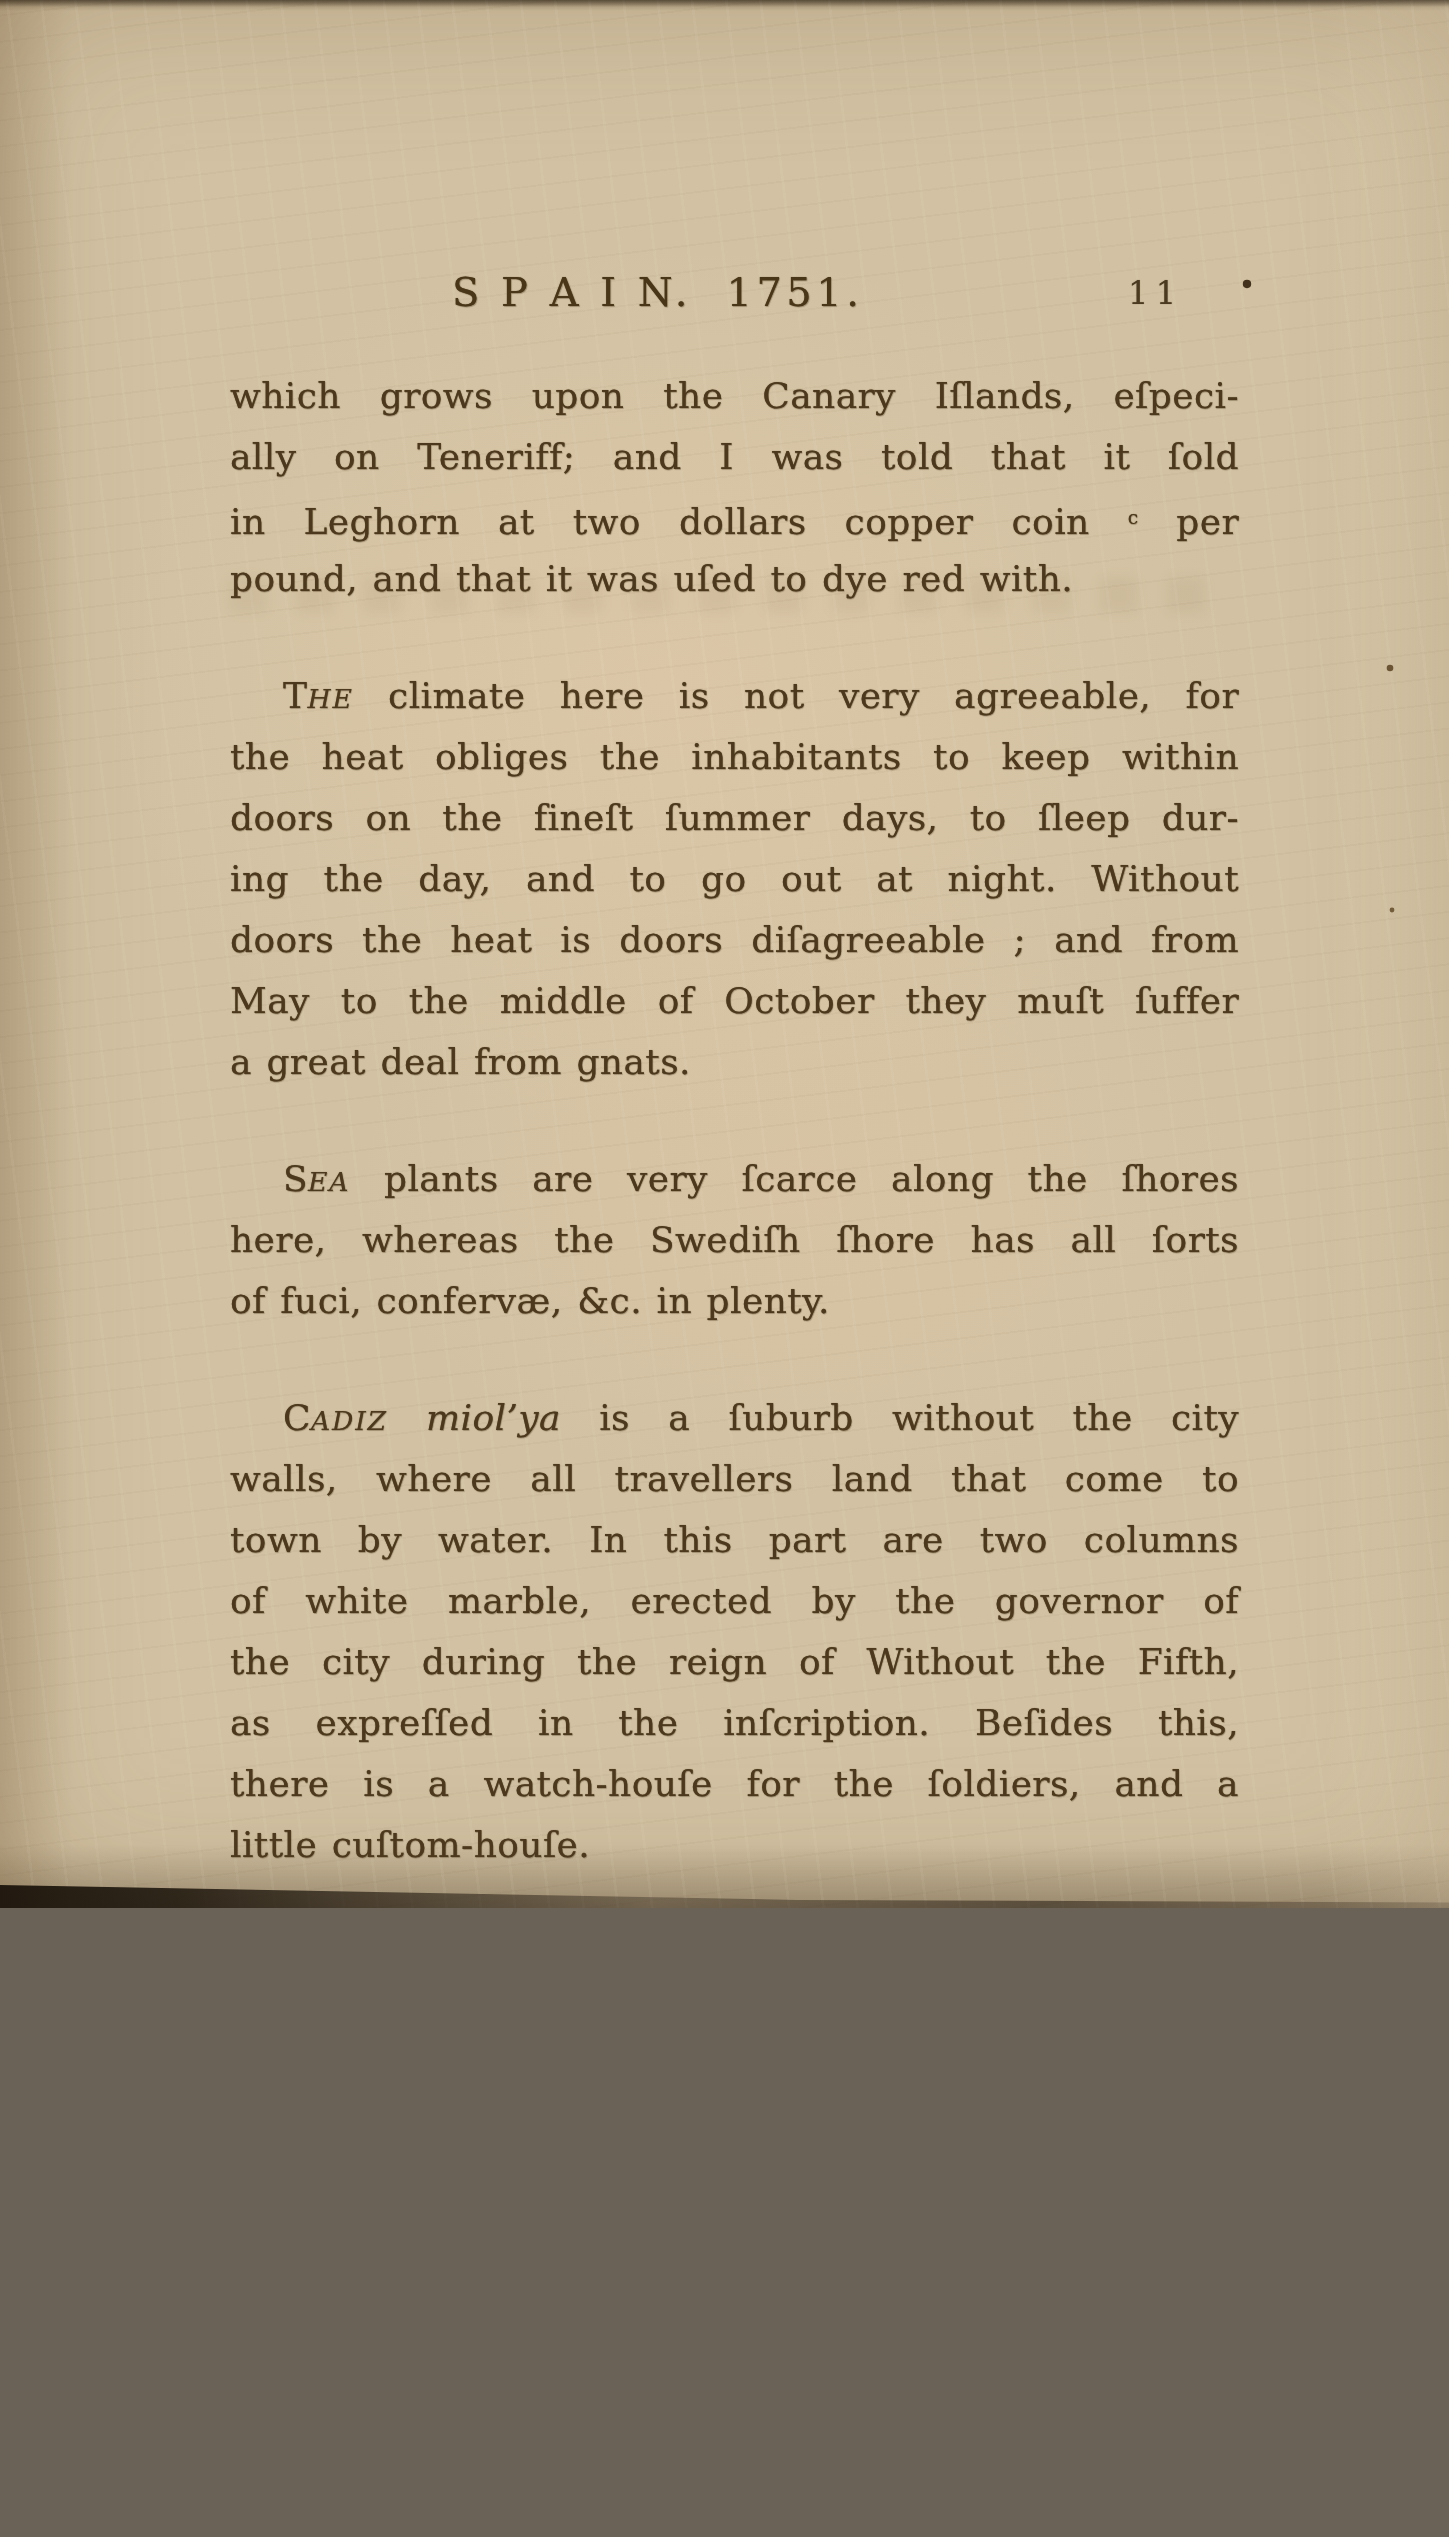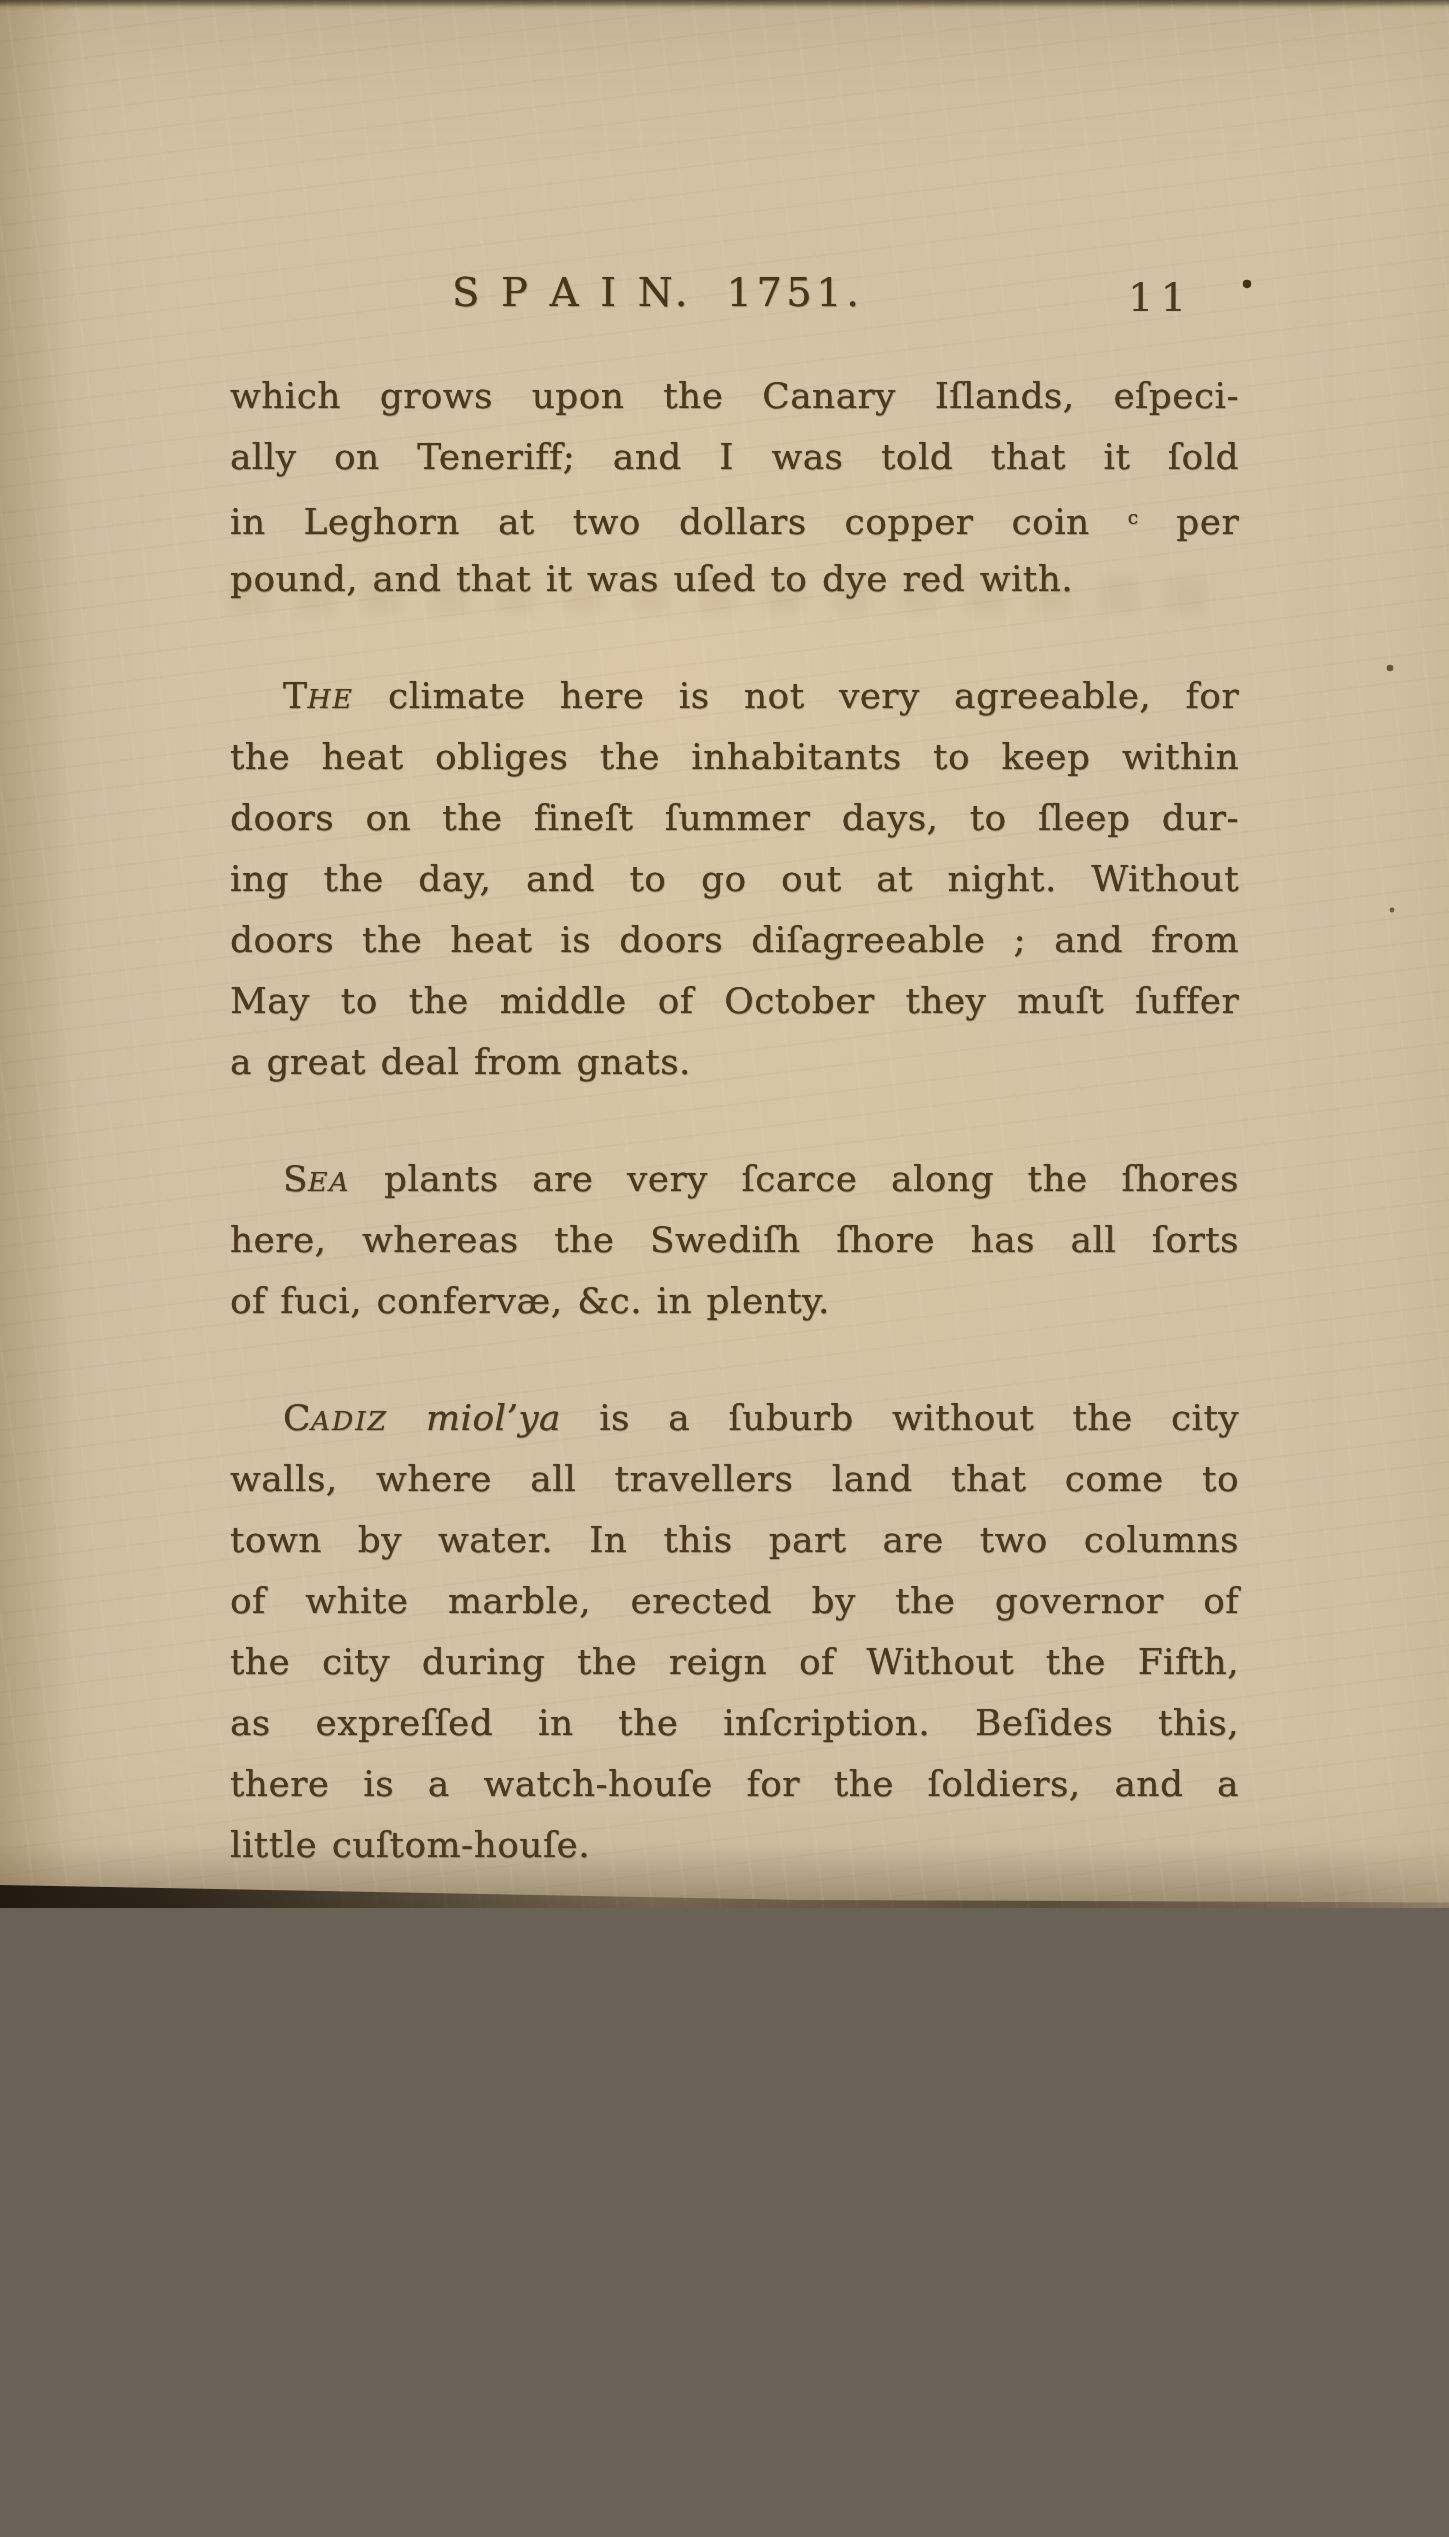--- a/index.html
+++ b/index.html
@@ -30,21 +30,21 @@
 
   .running-head{position:absolute;top:269px;left:0;width:100%;height:54px;}
   .head-title{
     position:absolute;left:452px;top:0;
     font-size:40px;letter-spacing:4.5px;color:#493618;
     text-shadow:0 0 0.9px rgba(73,54,24,0.8), 0.9px 0.9px 0.9px rgba(73,54,24,0.3);
     white-space:pre;
   }
   .page-number{
     position:absolute;left:1128px;top:5.4px;
-    font-size:40px;letter-spacing:7.3px;color:#4c3a20;
+    font-size:32px;letter-spacing:7.3px;color:#4c3a20;
     text-shadow:0 0 0.9px rgba(76,58,32,0.8);
   }
 
   .text-block{
     position:absolute;left:230px;top:365px;width:1009px;
     font-size:36px;word-spacing:2.7px;letter-spacing:0.4px;
     text-shadow:0 0 0.9px rgba(76,57,29,0.75), 0.6px 0.9px 0.7px rgba(76,57,29,0.30);
   }
   .text-block .line{
     height:61px;line-height:61px;

